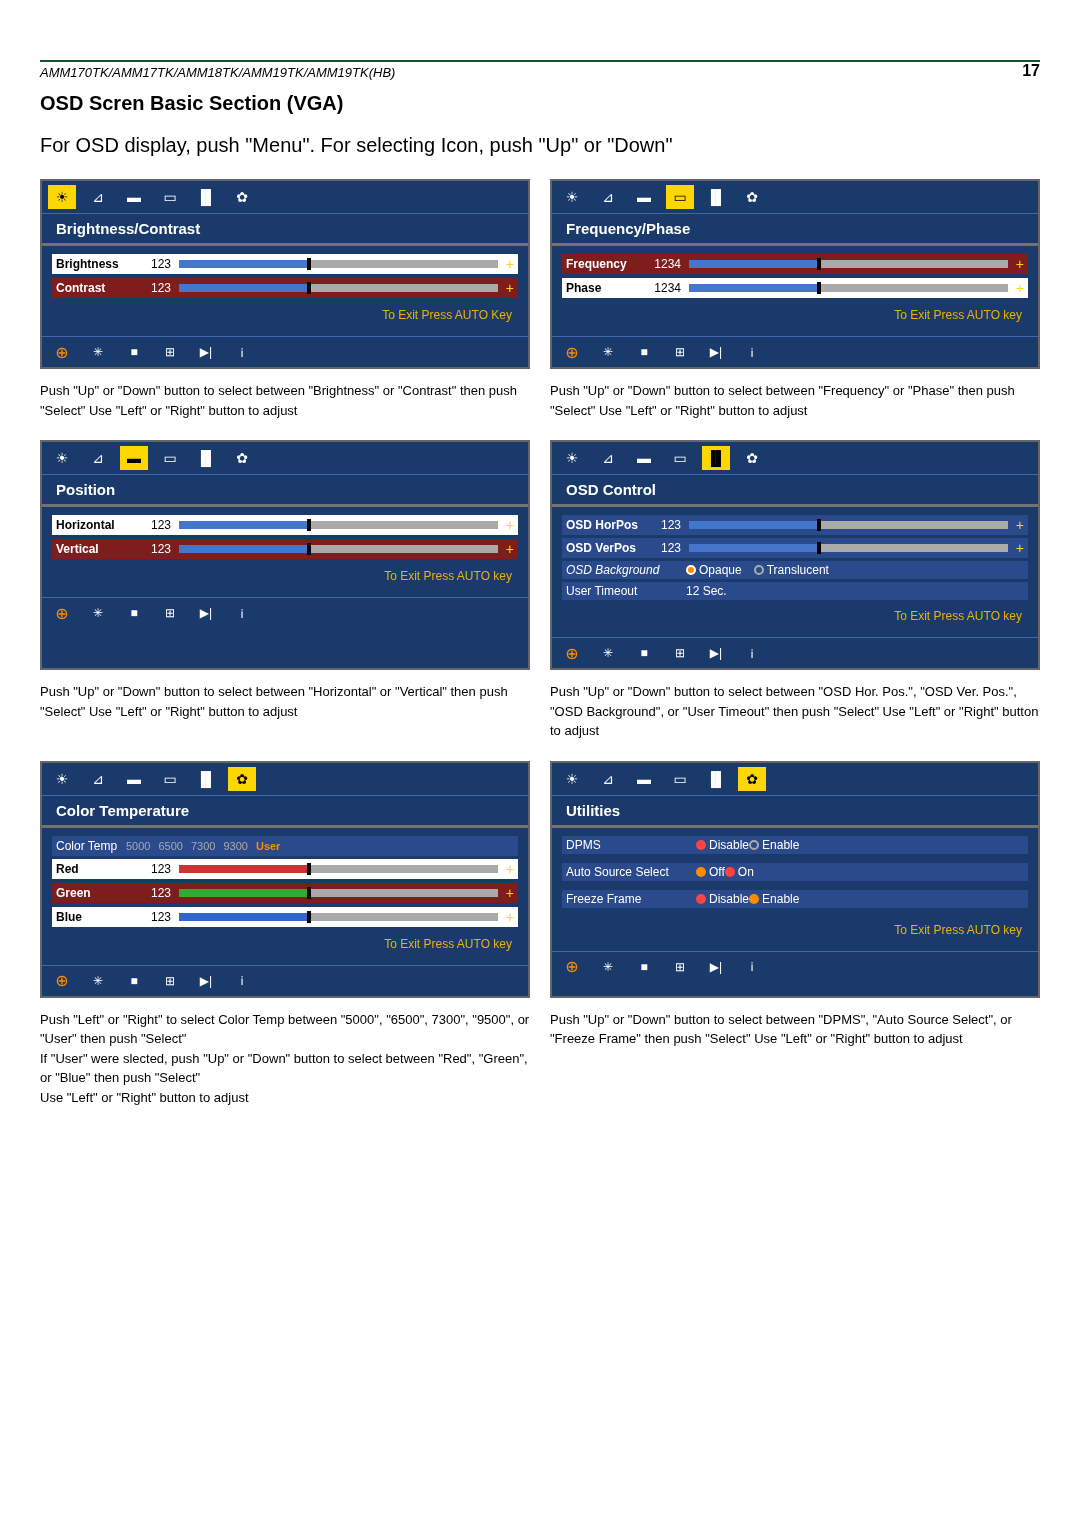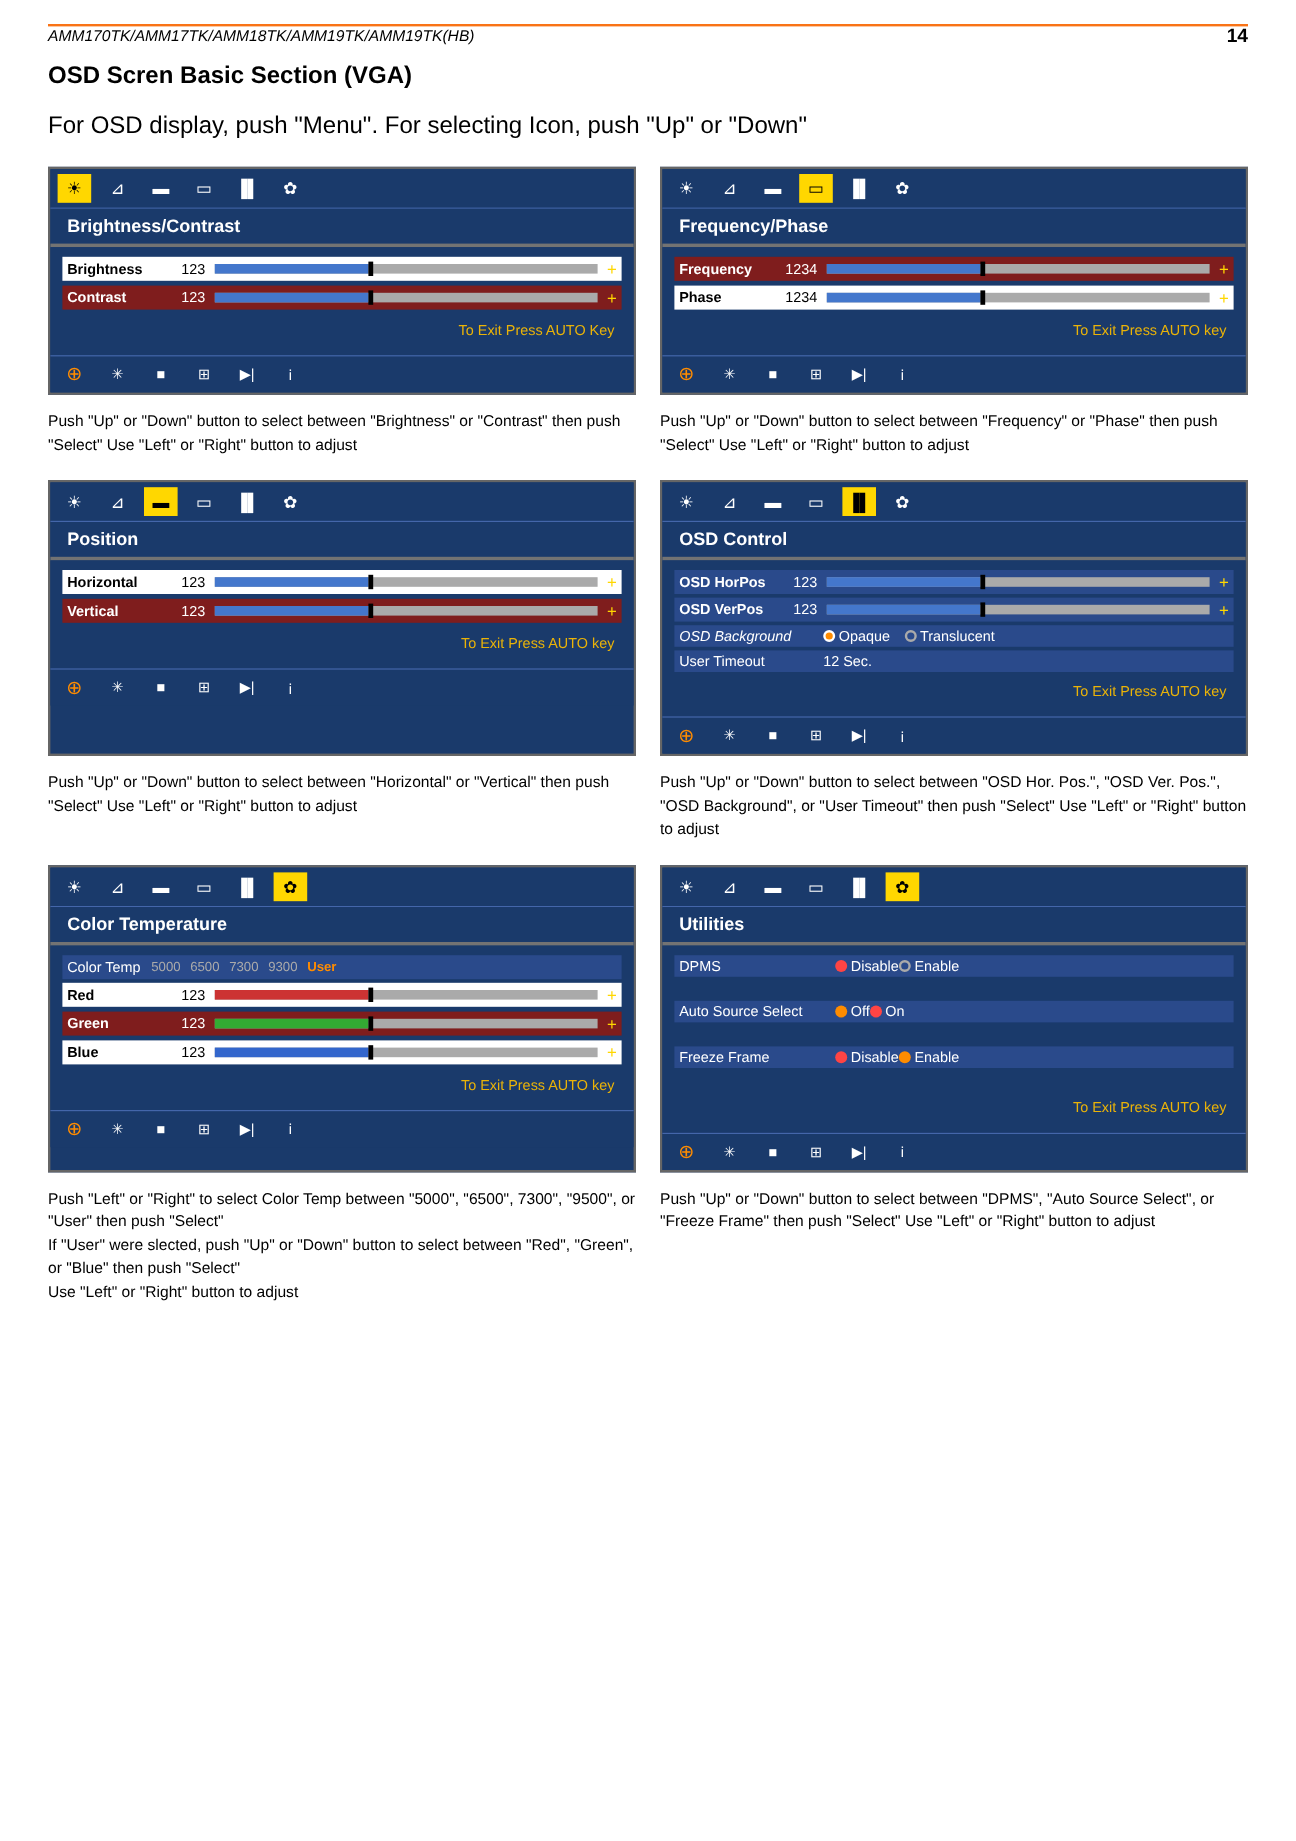--- a/index.html
+++ b/index.html
@@ -6,26 +6,27 @@
     body {
       background: #fff;
       font-family: Arial, sans-serif;
       font-size: 14px;
       color: #000;
       width: 1080px;
       min-height: 1534px;
       padding: 20px 40px;
     }
     .header-line {
-      border-top: 2px solid #f97316;
+      border-top: 2px solid #14532d;
       display: flex;
       justify-content: space-between;
-      align-items: flex-start;
+      align-items: flex-end;
       padding-bottom: 4px;
       margin-bottom: 8px;
+      margin-top: 40px;
     }
     .header-model {
       font-style: italic;
       font-size: 13px;
     }
     .header-page {
       font-weight: bold;
       font-size: 16px;
     }
     h1.section-title {
@@ -216,21 +217,21 @@
       color: #aaa;
     }
     .color-temp-option.selected {
       color: #ff8c00;
       font-weight: bold;
     }
     
     .util-row {
       display: flex;
       align-items: center;
-      margin-bottom: 20px;
+      margin-bottom: 9px;
       padding: 2px 4px;
       background: #2a4a8b;
     }
     .util-label {
       width: 130px;
       font-size: 12px;
     }
     .util-options {
       display: flex;
       align-items: center;
@@ -259,21 +260,21 @@
       border-radius: 50%;
       background: #ff8c00;
       display: inline-block;
     }
   </style>
 </head>
 <body>
 
 <div class="header-line">
   <span class="header-model">AMM170TK/AMM17TK/AMM18TK/AMM19TK/AMM19TK(HB)</span>
-  <span class="header-page">14</span>
+  <span class="header-page">17</span>
 </div>
 
 <h1 class="section-title">OSD Scren Basic Section (VGA)</h1>
 
 <p class="intro-text">For OSD display, push "Menu".  For selecting Icon, push "Up" or "Down"</p>
 
 <div class="panels-row">
 
   <div class="panel">
     <div class="panel-icons">

